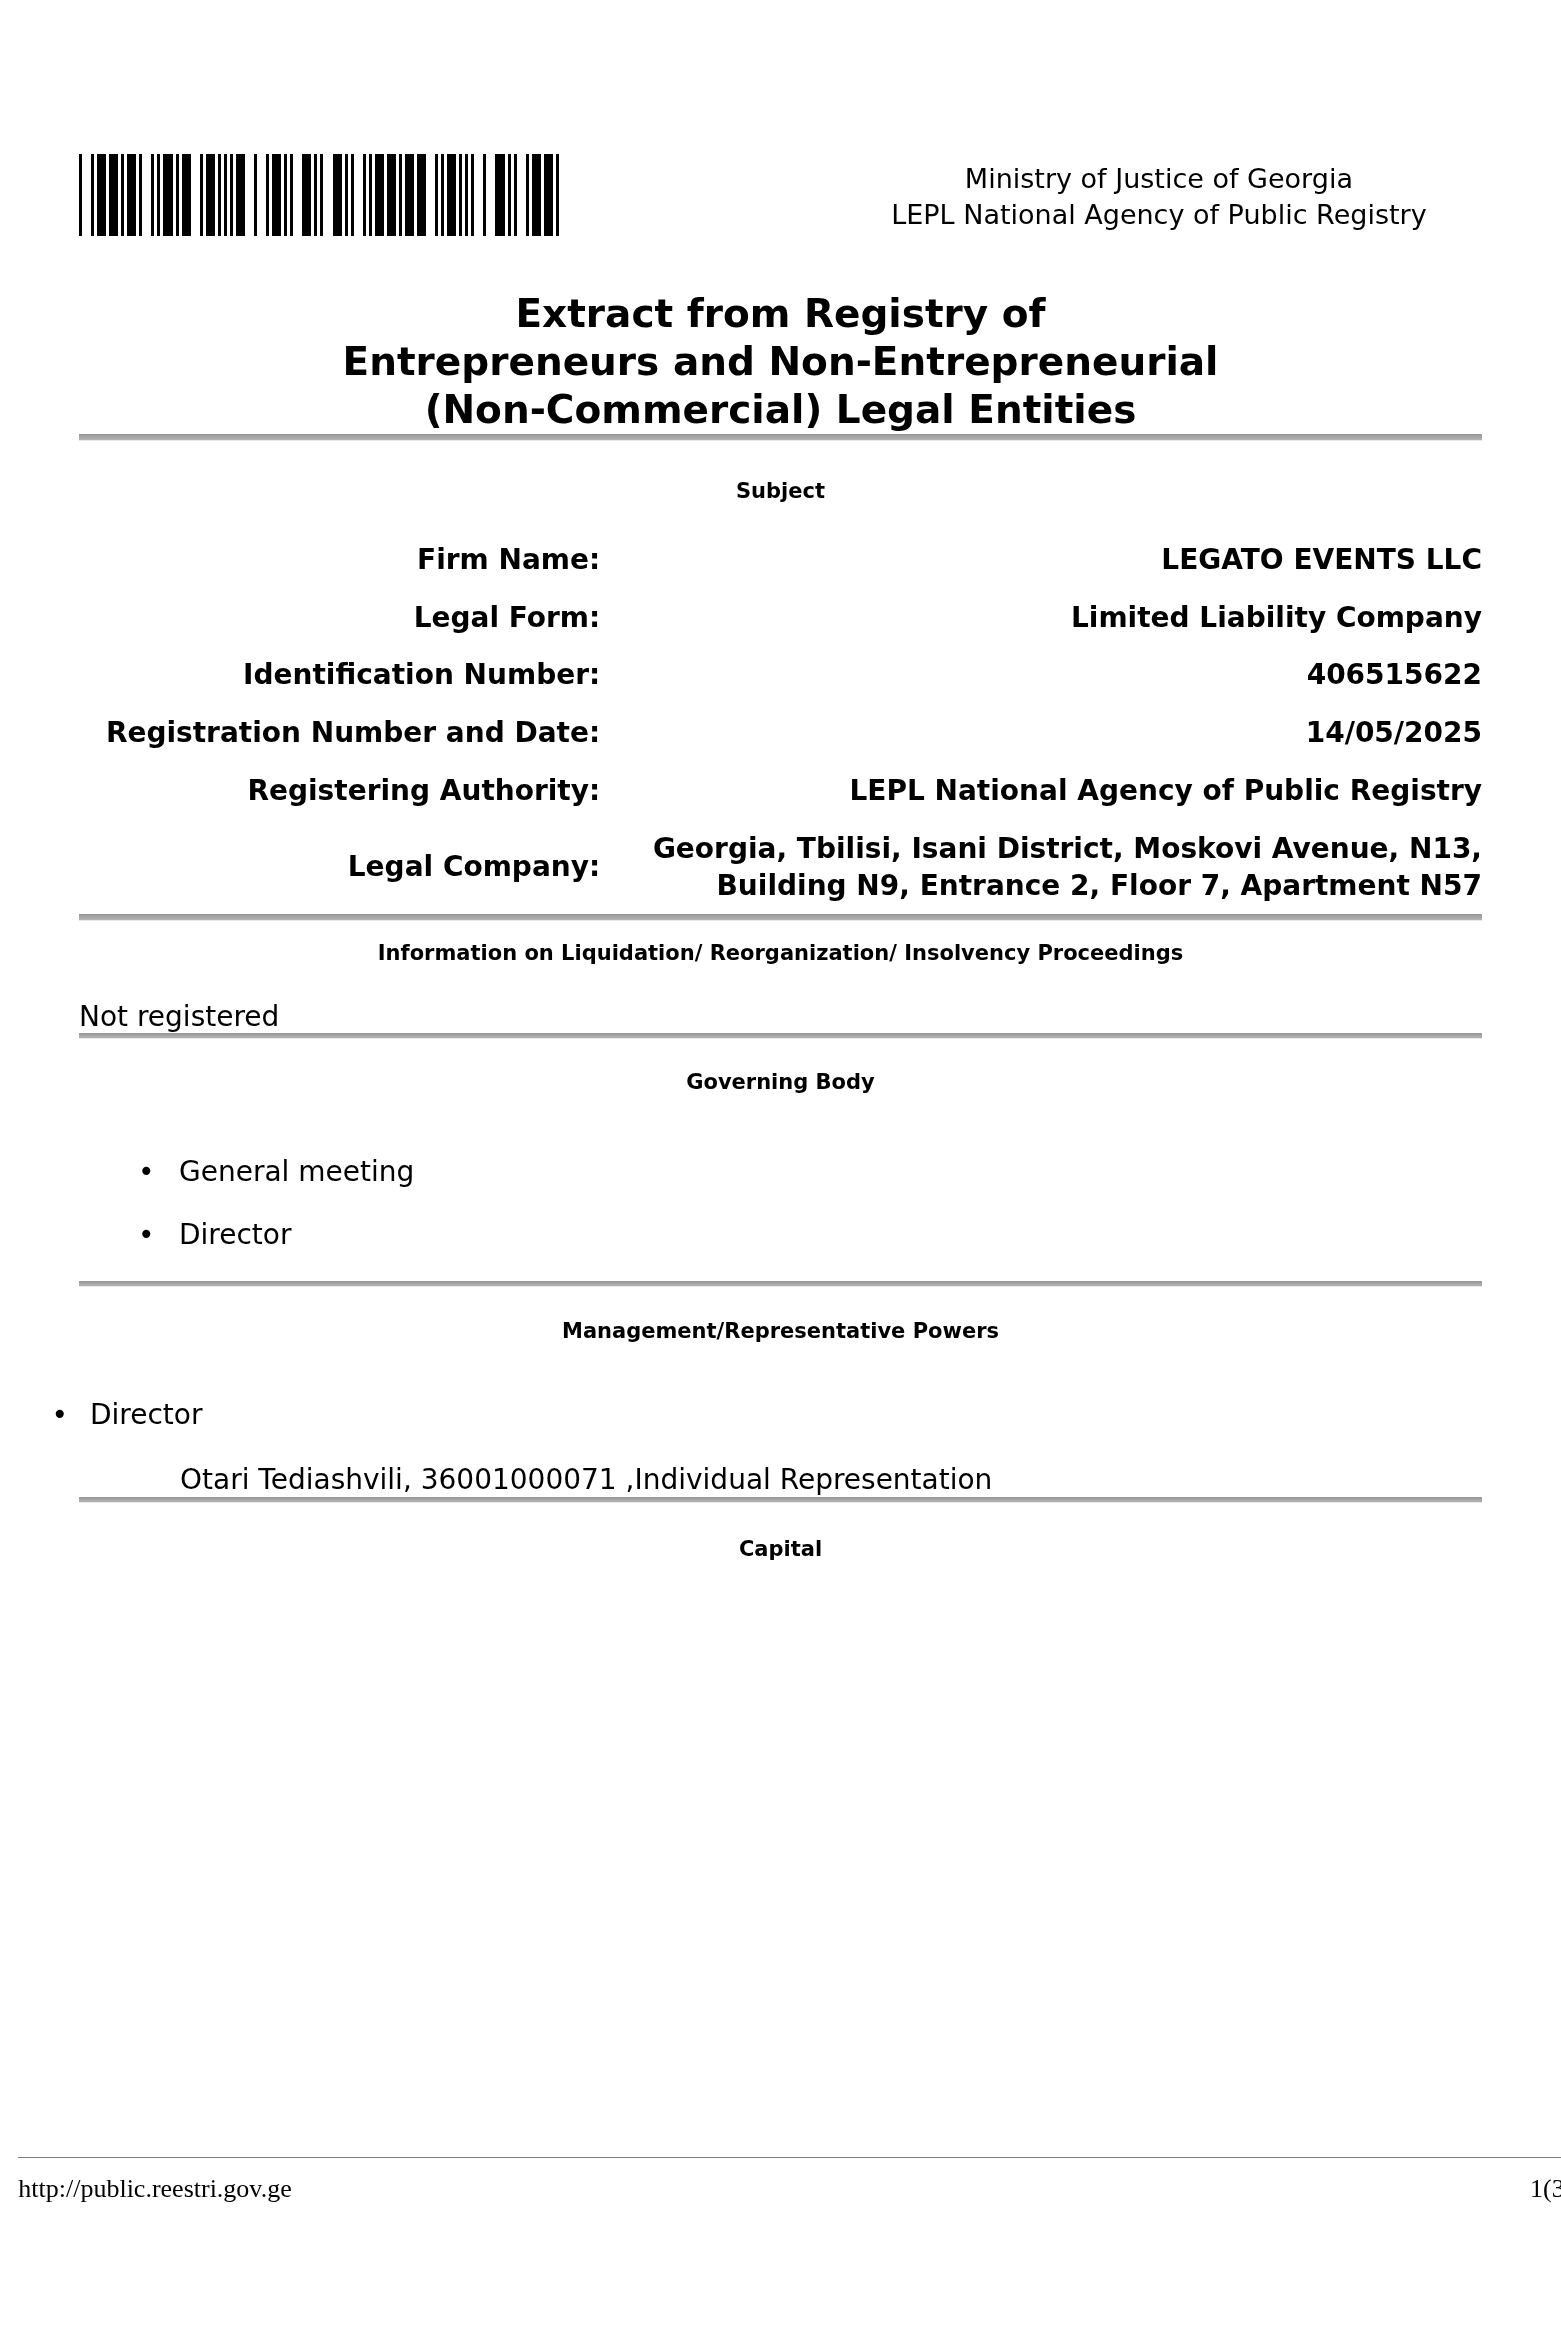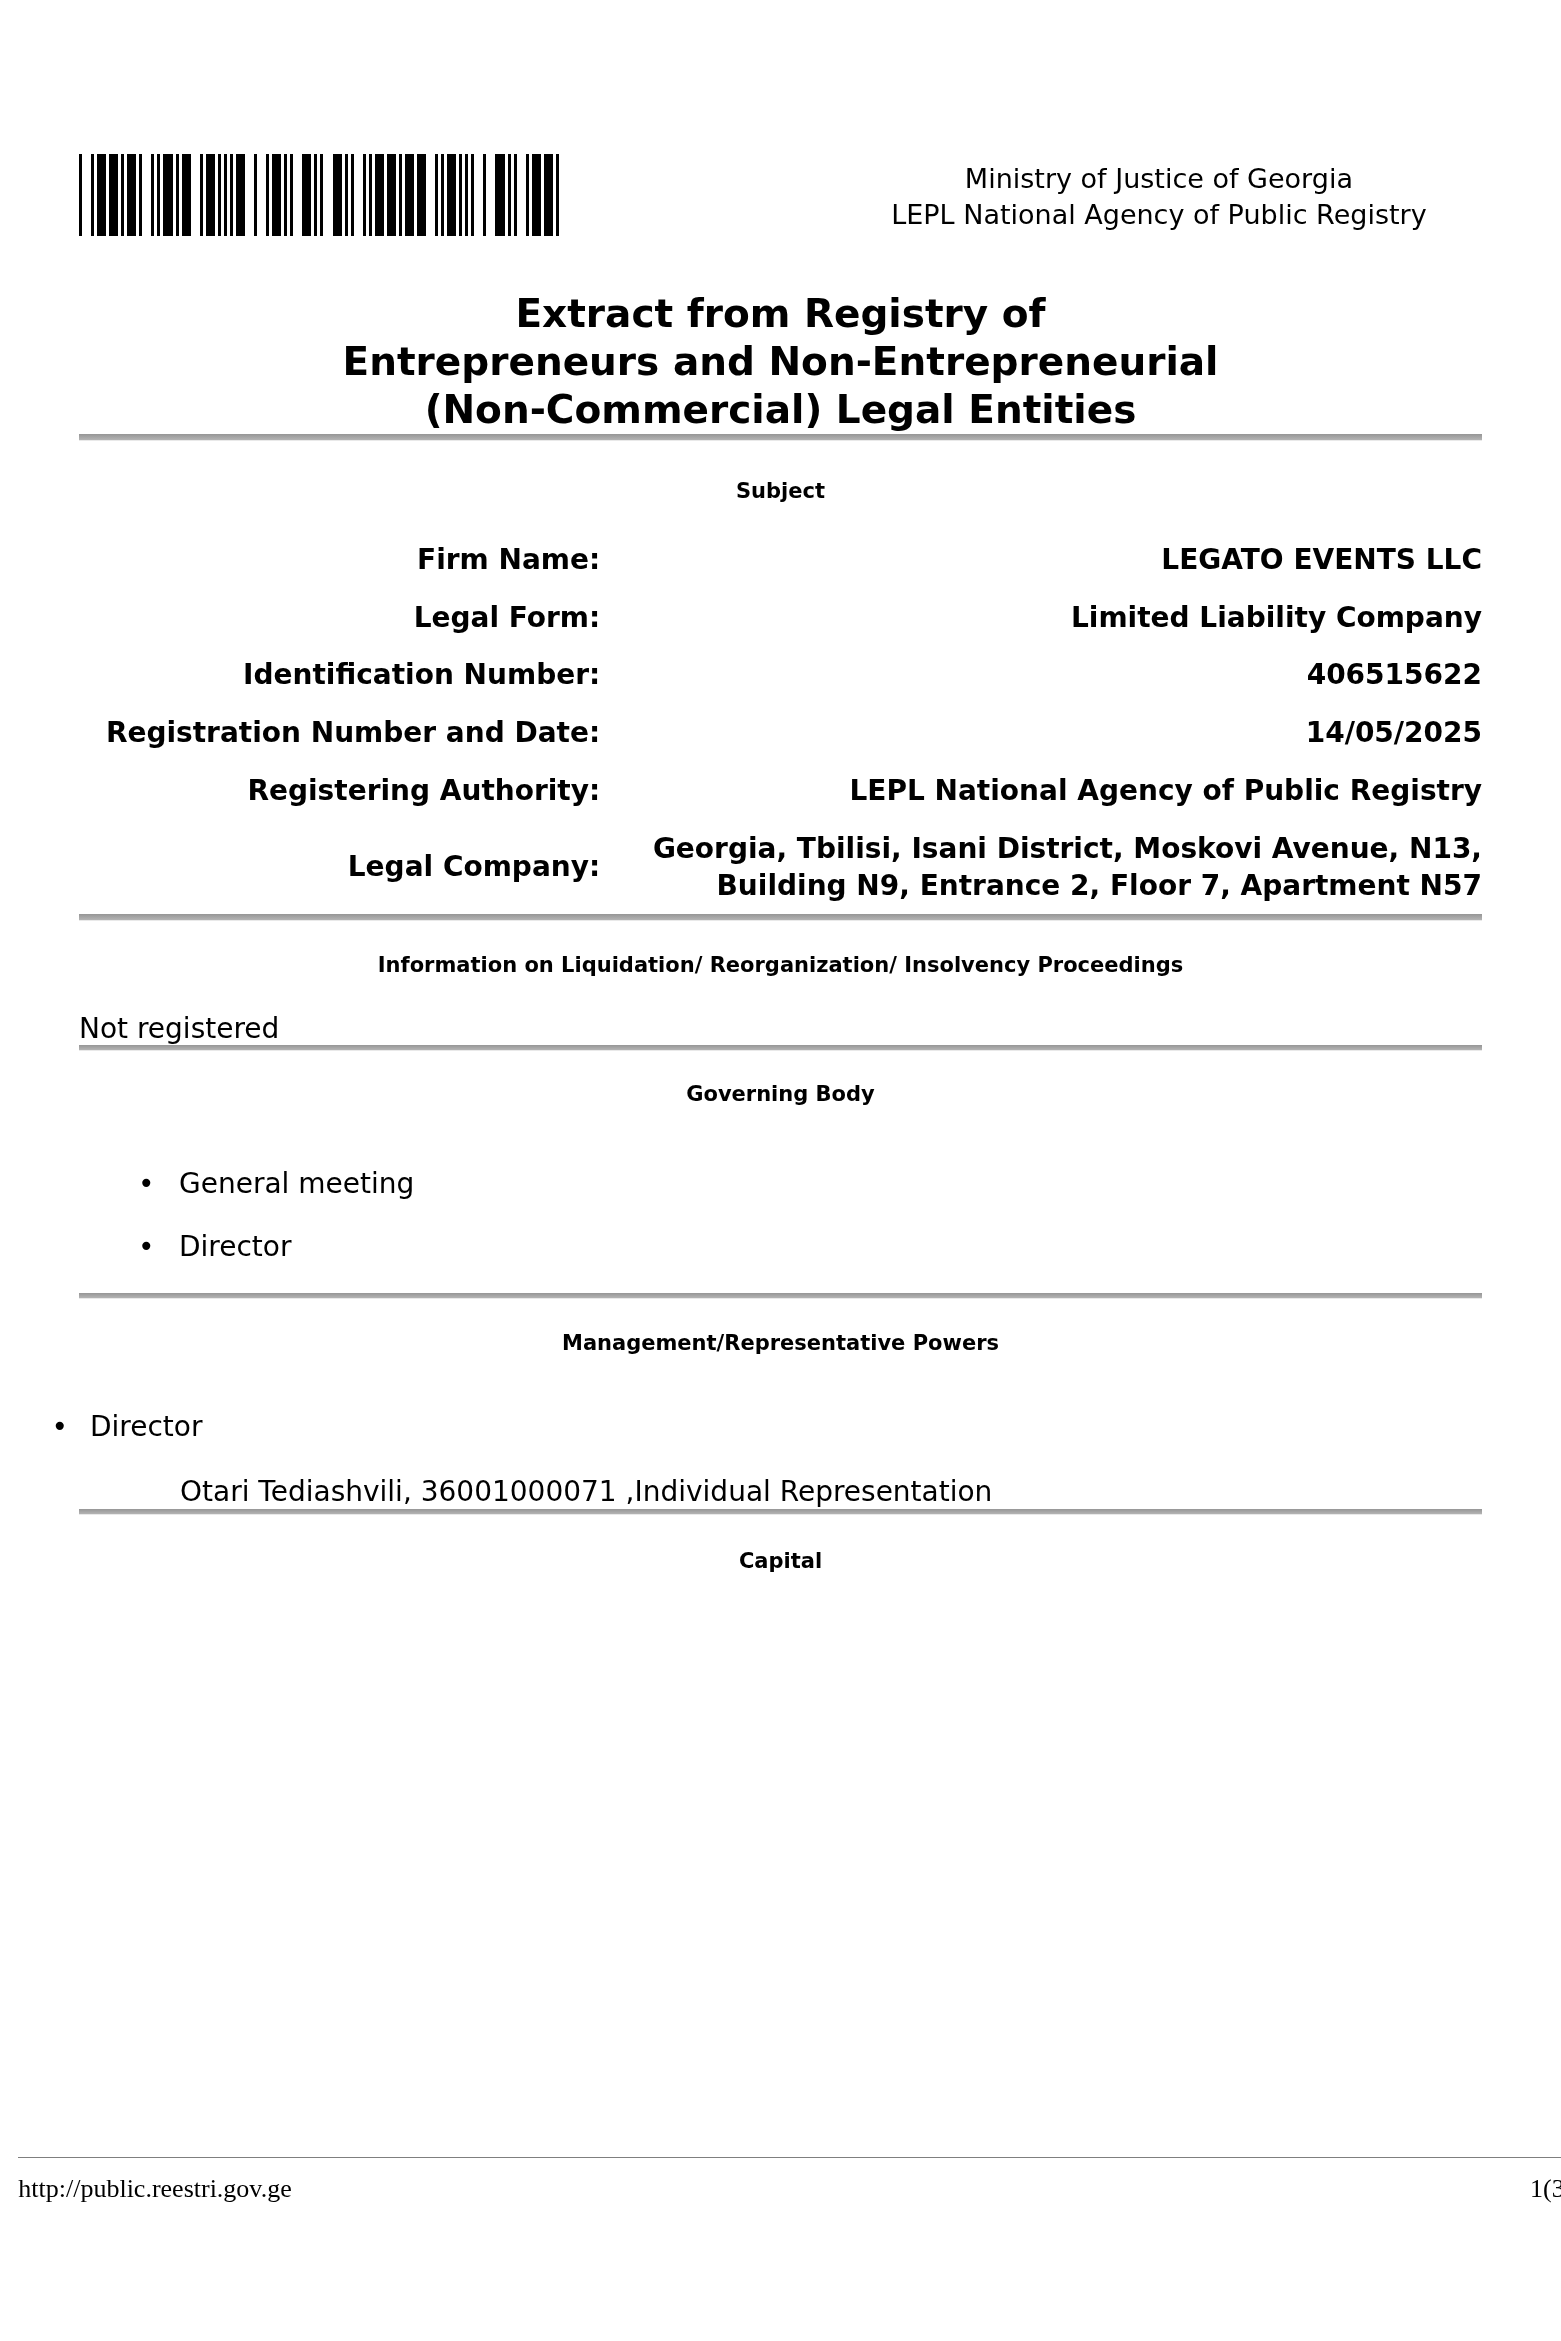--- a/index.html
+++ b/index.html
@@ -71,21 +71,21 @@
   .hr-3 { margin-top: 28px; }
   .hr-4 { margin-top: 52px; }
   .hr-5 { margin-top: 74px; }
   
   .section-heading {
     text-align: center;
     font-size: 21px;
     font-weight: bold;
   }
   .h-subject      { margin-top: 38px; }
-  .h-liquidation  { margin-top: 32px; }
+  .h-liquidation  { margin-top: 20px; }
   .h-governing    { margin-top: 30.5px; }
   .h-management   { margin-top: 32px; }
   .h-capital      { margin-top: 34px; }
   
   .subject-table {
     margin-top: 28px;
     padding-left: 15.2px;
     font-size: 28px;
     line-height: 37px;
   }

